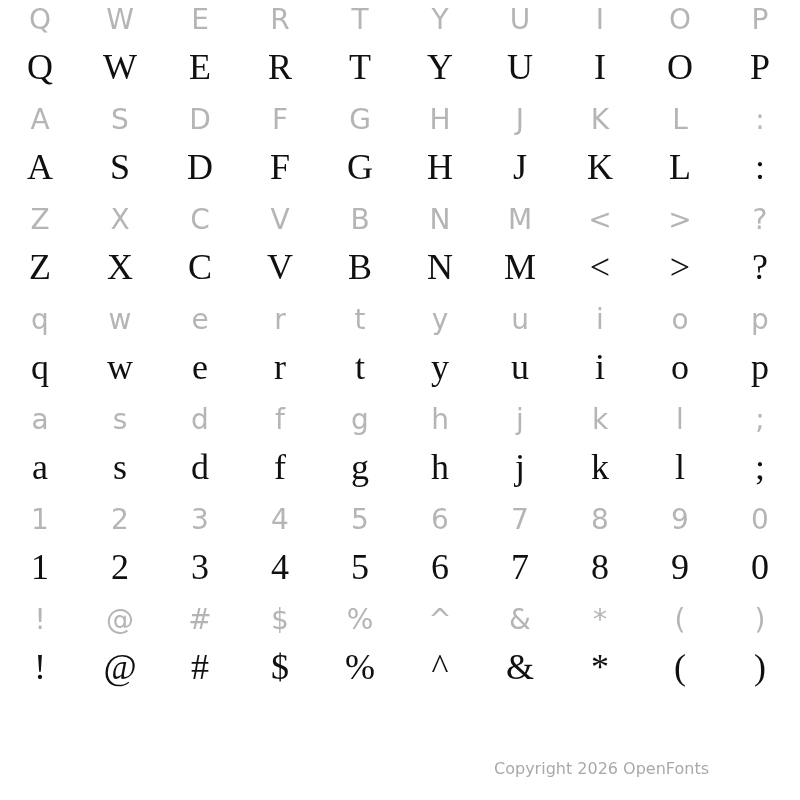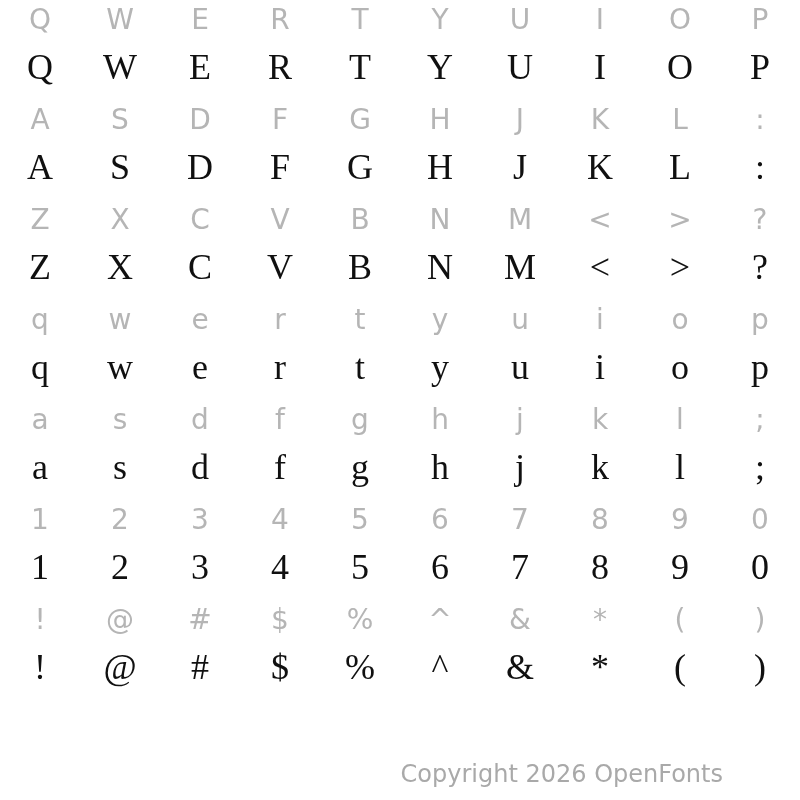--- a/index.html
+++ b/index.html
@@ -45,23 +45,23 @@
   }
   .row-black {
     height: 58px;
     font-family: "Liberation Serif", "DejaVu Serif", serif;
     font-size: 36px;
     color: var(--ink, #101010);
   }
   .footer {
     position: absolute;
     top: 759px;
-    right: 77px;
+    right: 91px;
     font-family: "DejaVu Sans", sans-serif;
-    font-size: 24px;
+    font-size: 16px;
     line-height: 1.3;
     color: var(--footer, #a9a9a9);
   }
 </style>
 </head>
 <body>
 
 <div class="specimen" style="--gray: #b5b5b5; --ink: #101010; --footer: #a9a9a9; background: rgb(255, 255, 255);">
   <div class="grid" id="glyph-grid">
       <div class="pair">

